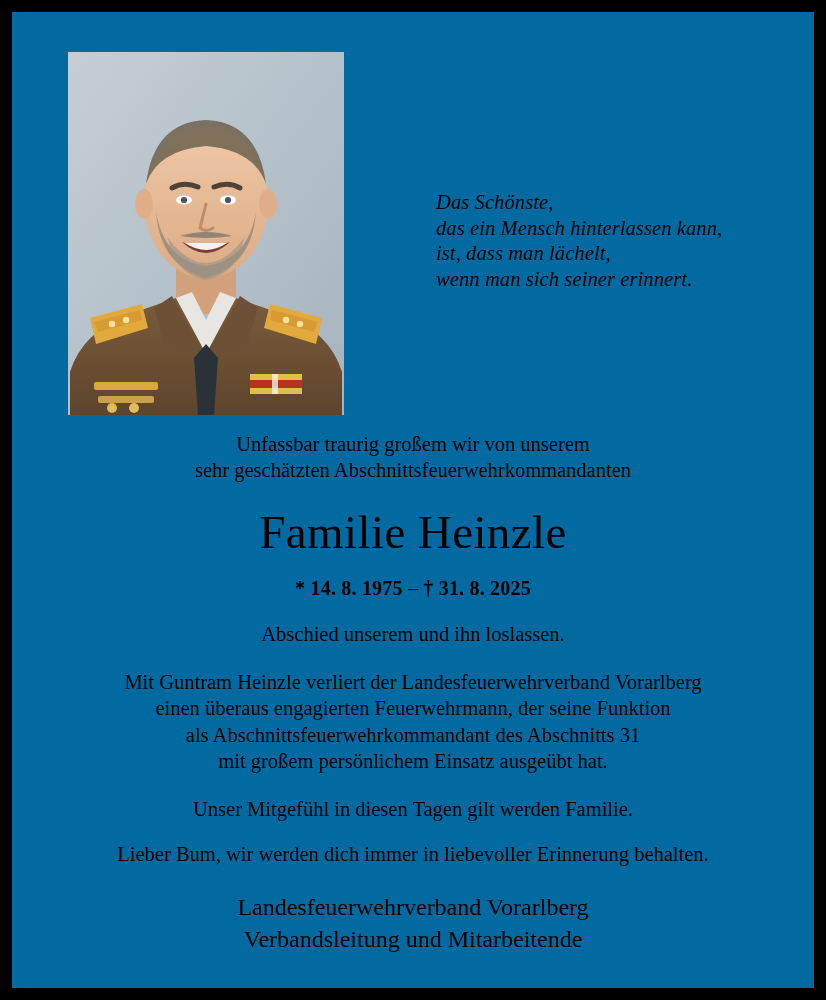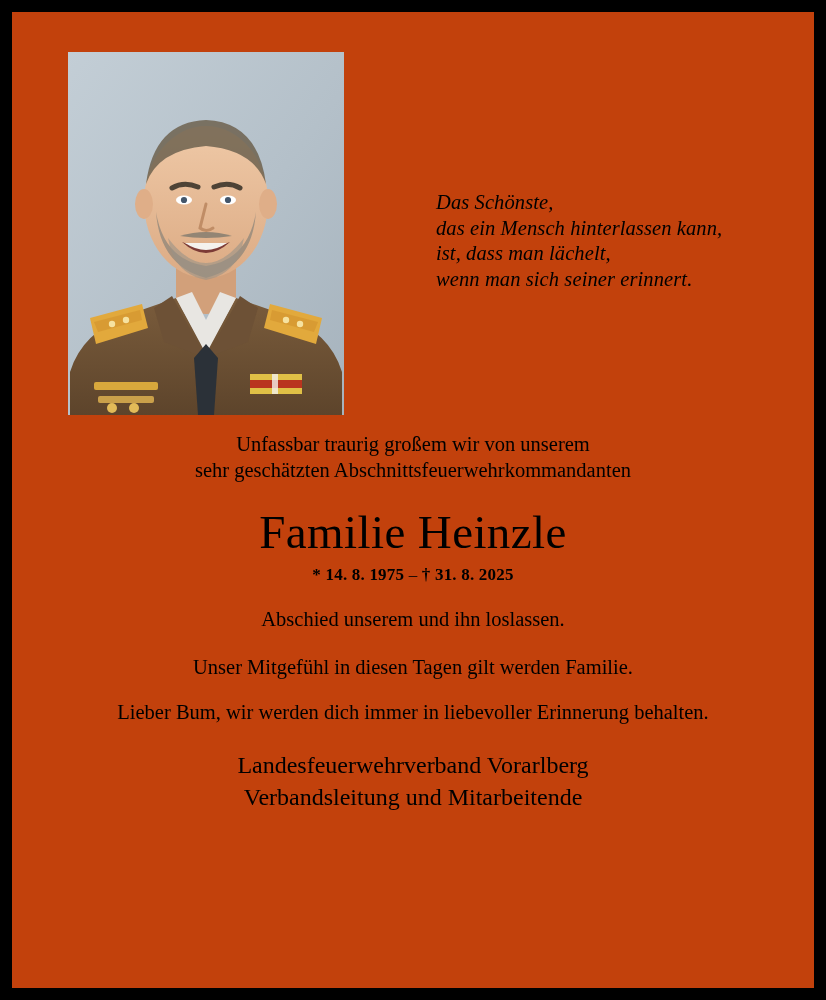--- a/index.html
+++ b/index.html
@@ -19,21 +19,21 @@
     width: 826px;
     height: 1000px;
     background: #000000;
     box-sizing: border-box;
     padding: 12px;
   }
   .obituary-card {
     position: relative;
     width: 100%;
     height: 100%;
-    background: #c2410c;
+    background: #0369a1;
     box-sizing: border-box;
   }
 
   
   .top-section {
     position: relative;
     height: 390px;
   }
   .portrait-frame {
     position: absolute;
@@ -73,22 +73,22 @@
     line-height: 25.5px;
     white-space: pre-line;
   }
   .name {
     margin-top: 22px;
     font-size: 47px;
     line-height: 54px;
     letter-spacing: 0.4px;
   }
   .dates {
-    margin-top: 6px;
-    font-size: 17px;
+    margin-top: 18px;
+    font-size: 20px;
     font-weight: bold;
     letter-spacing: 0.2px;
   }
   .dates .sep {
     font-weight: normal;
   }
   .body-text {
     margin-top: 21px;
     font-size: 20.5px;
     line-height: 26.5px;
@@ -210,20 +210,24 @@
 
       <div class="dates">
         <span>*</span>
         <span>14. 8. 1975</span>
         <span class="sep">–</span>
         <span>†</span>
         <span>31. 8. 2025</span>
       </div>
 
       <div class="body-text">Abschied unserem und ihn loslassen.</div>
+      <div class="body-text">Mit Guntram Heinzle verliert der Landesfeuerwehrverband Vorarlberg
+einen überaus engagierten Feuerwehrmann, der seine Funktion
+als Abschnittsfeuerwehrkommandant des Abschnitts 31
+mit großem persönlichem Einsatz ausgeübt hat.</div>
       <div class="body-text">Unser Mitgefühl in diesen Tagen gilt werden Familie.</div>
       <div class="body-text spaced">Lieber Bum, wir werden dich immer in liebevoller Erinnerung behalten.</div>
 
       <div class="signature">Landesfeuerwehrverband Vorarlberg
 Verbandsleitung und Mitarbeitende</div>
 
     </div>
 
   </div>
 </div>

